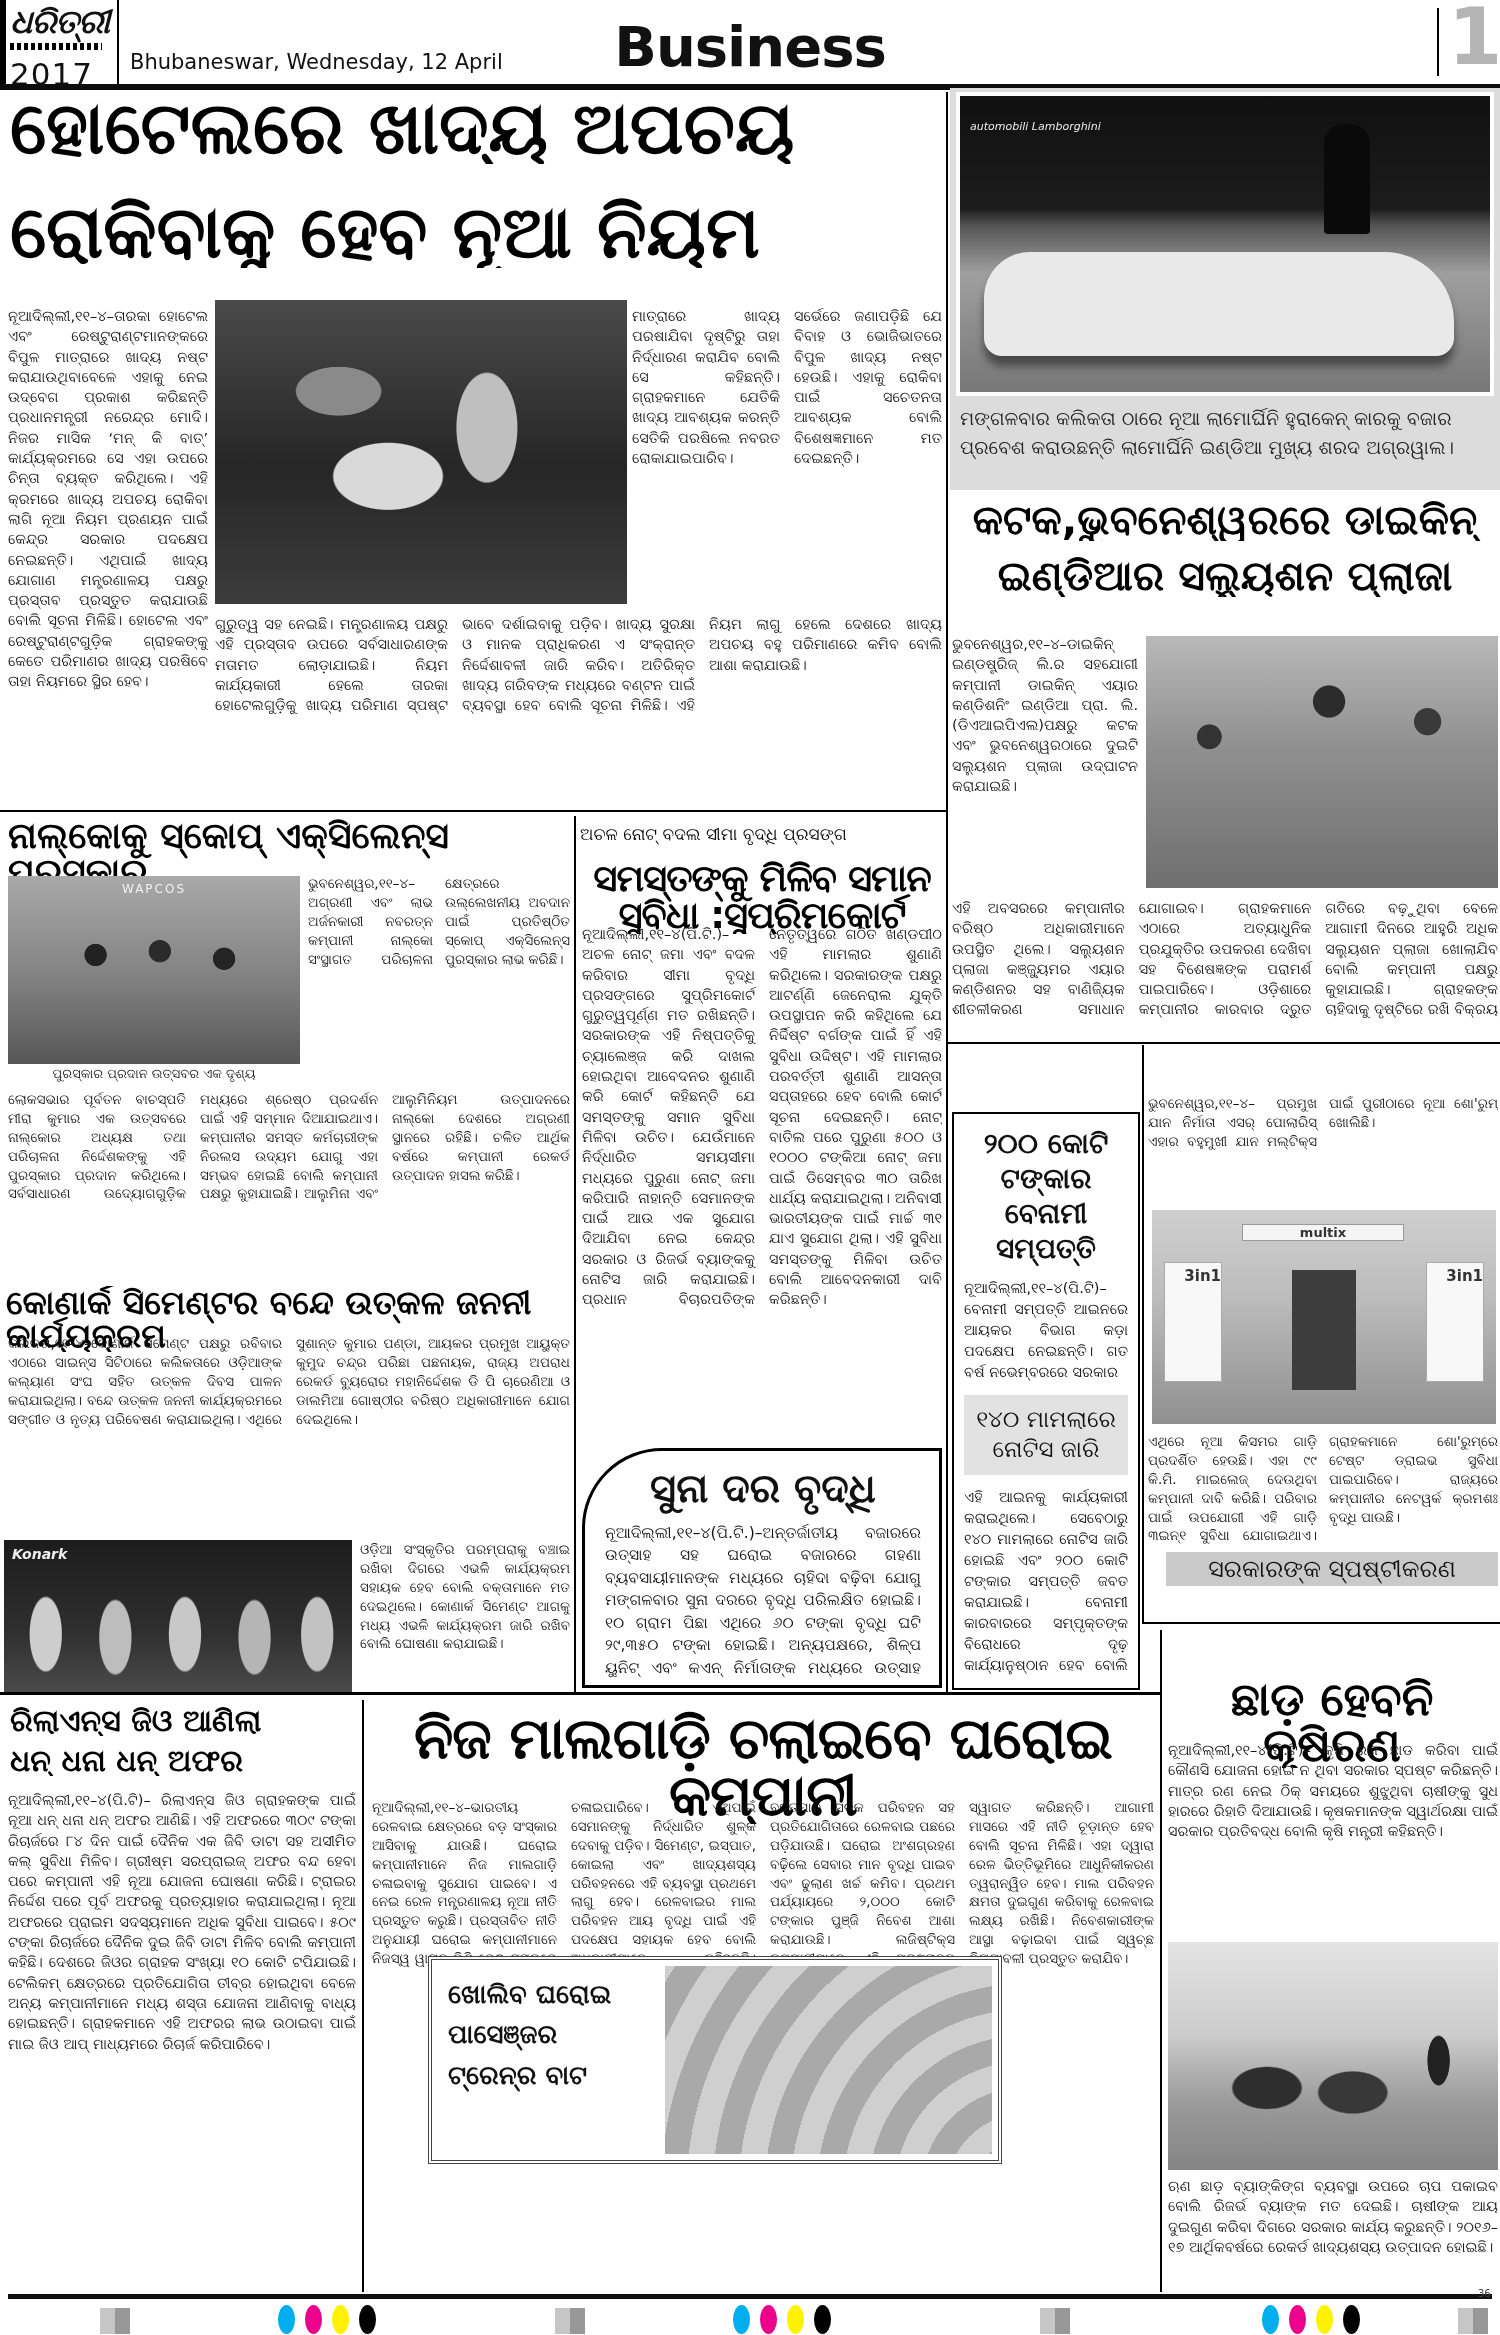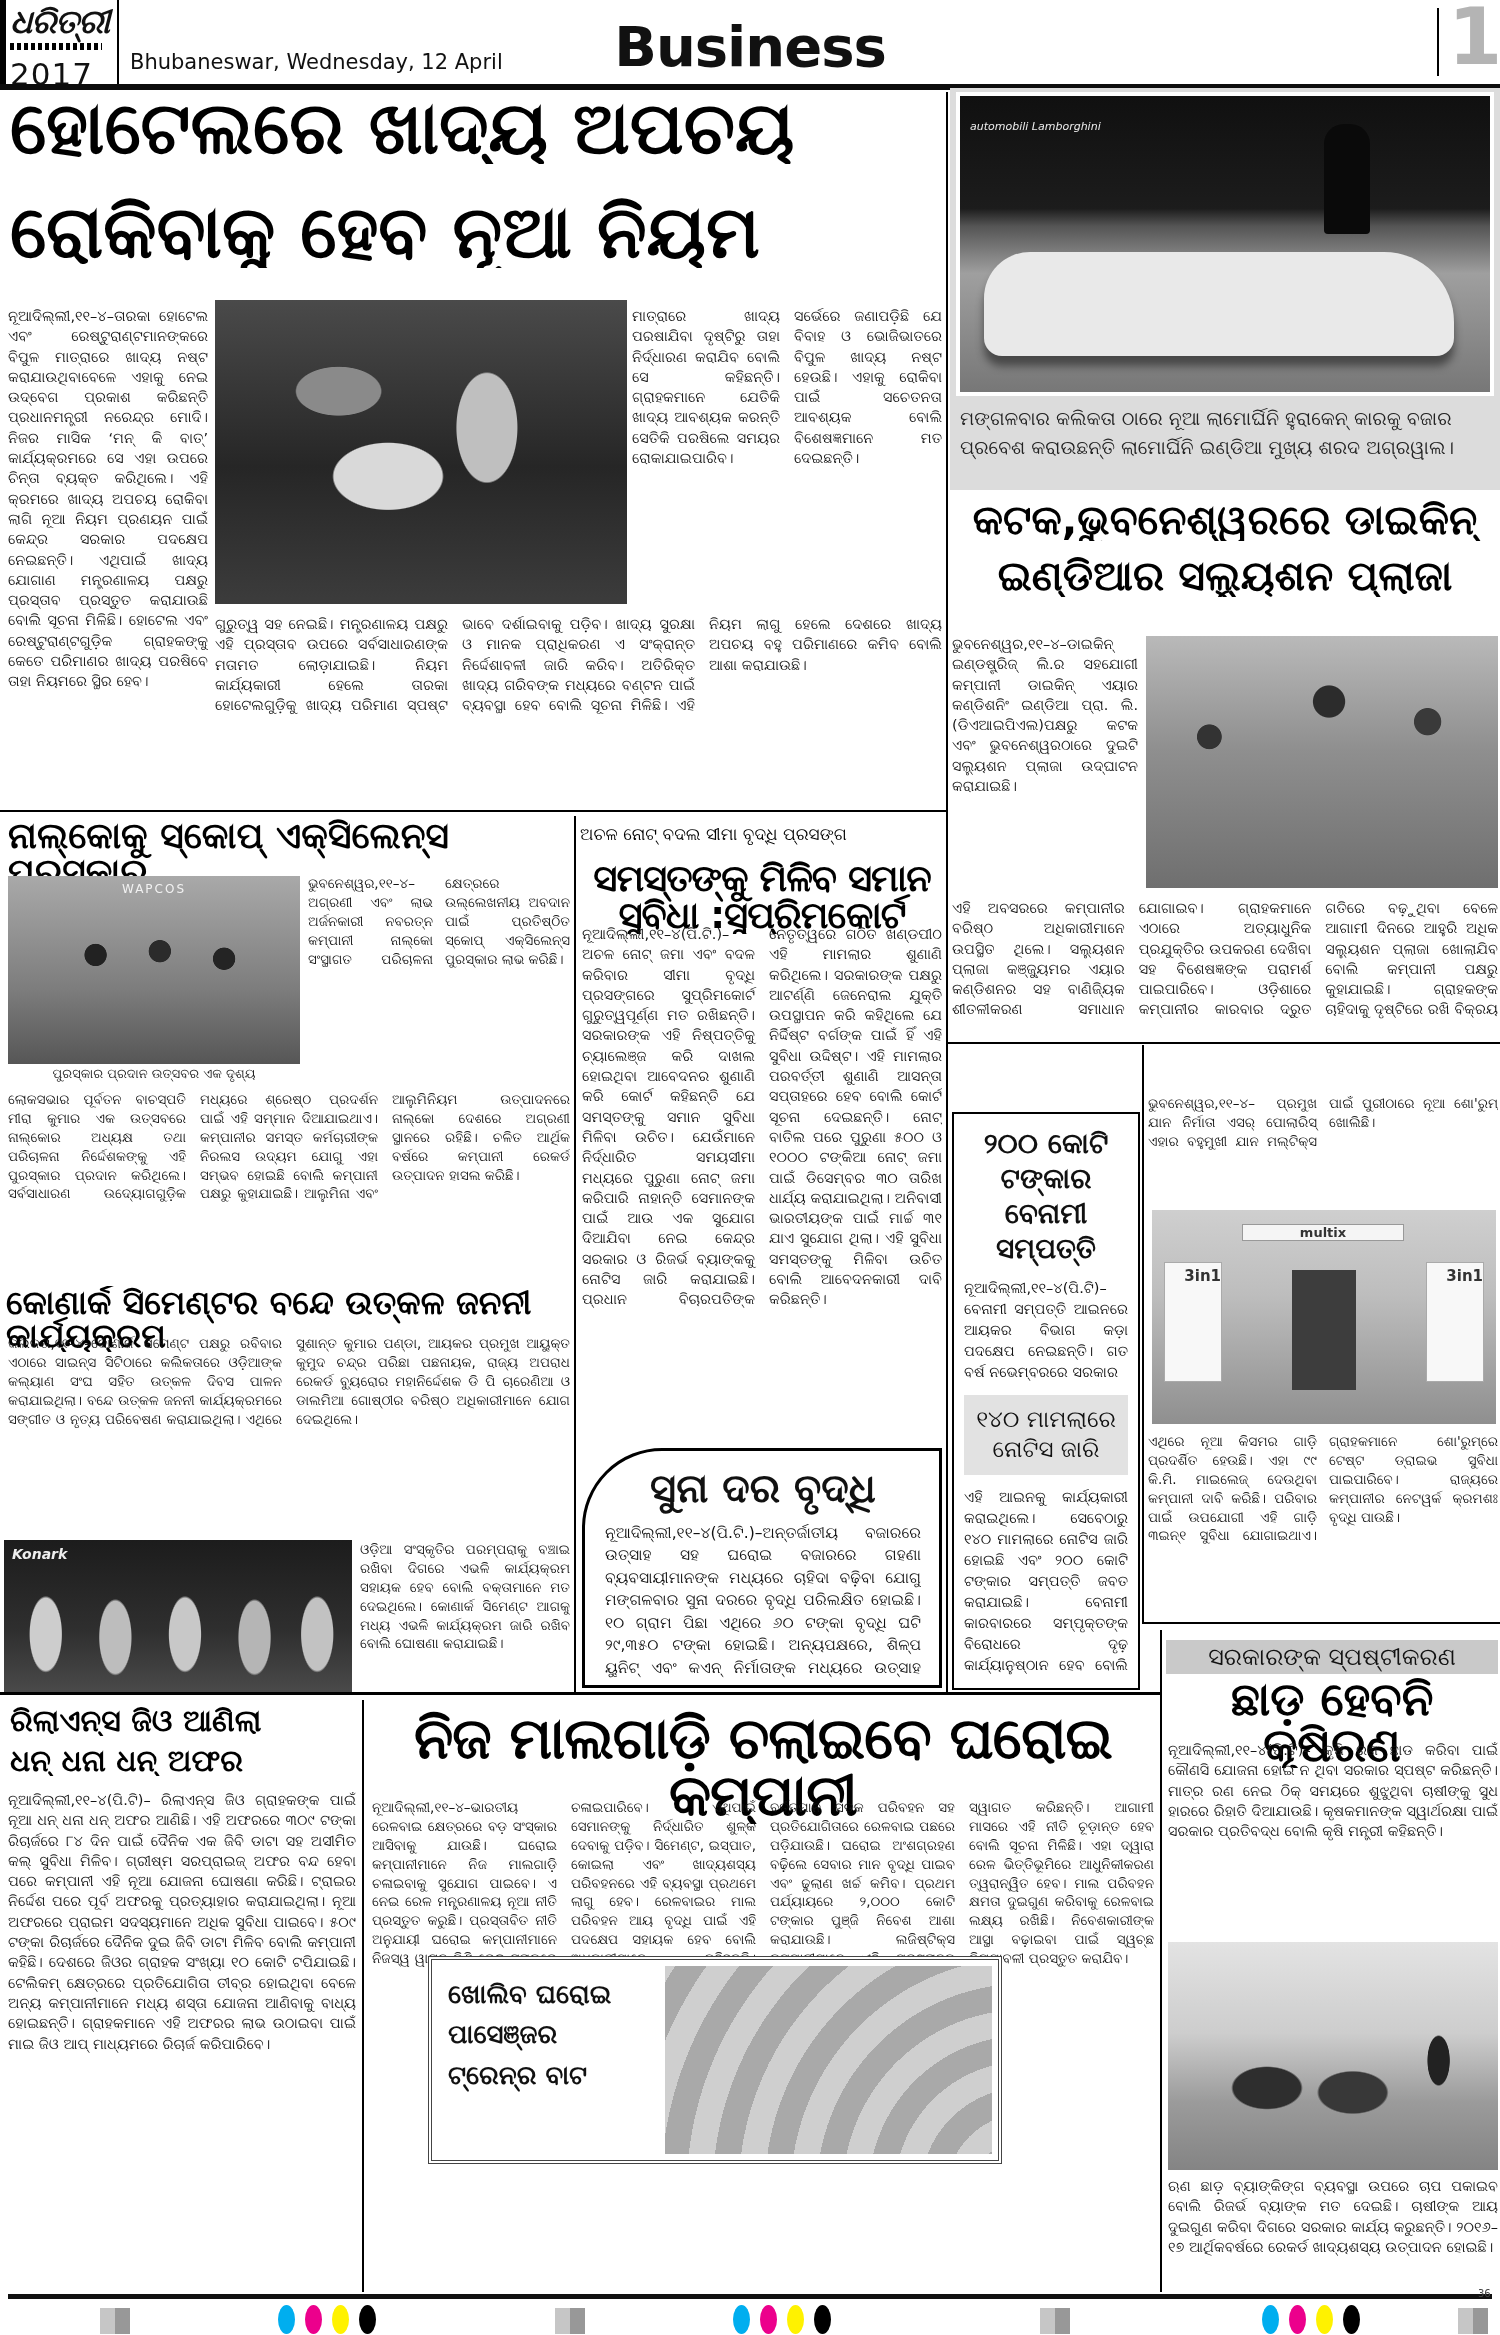--- a/index.html
+++ b/index.html
@@ -115,21 +115,21 @@
   
   #freight-h{left:368px;top:1710px;width:790px;text-align:center;font-size:57px;line-height:1.0;letter-spacing:-1px;}
   #freight-body{left:372px;top:1798px;width:782px;height:494px;column-count:4;column-gap:14px;font-size:13.5px;}
   #inset-box{left:428px;top:1956px;width:574px;height:208px;background:#fff;border:4px double #444;
      box-sizing:border-box;display:flex;}
   #inset-text{width:205px;padding:14px 6px 0 16px;font-size:26px;font-weight:bold;line-height:1.55;}
   #train-photo{flex:1;margin:6px;background:
        repeating-radial-gradient(circle at 110% 120%, #cfcfcf 0 26px, #a9a9a9 26px 52px),
        linear-gradient(#888,#888);}
   
-  #agri-kicker{left:1166px;top:1640px;width:332px;height:34px;background:#c9c9c9;text-align:center;
+  #agri-kicker{left:1166px;top:1552px;width:332px;height:34px;background:#c9c9c9;text-align:center;
      font-size:24px;line-height:34px;color:#111;}
   #agri-h{left:1164px;top:1676px;width:336px;text-align:center;font-size:46px;line-height:1.0;}
   #agri-b1{left:1168px;top:1740px;width:330px;height:198px;font-size:14.5px;}
   #farmer-photo{left:1168px;top:1942px;width:330px;height:228px;
      background:
        radial-gradient(ellipse 56px 34px at 30% 64%,#2e2e2e 0 60%,transparent 64%),
        radial-gradient(ellipse 56px 34px at 56% 66%,#383838 0 60%,transparent 64%),
        radial-gradient(ellipse 18px 40px at 82% 52%,#222 0 60%,transparent 64%),
        linear-gradient(180deg,#e3e3e3 0%,#cdcdcd 40%,#9b9b9b 70%,#848484 100%);}
   #agri-b2{left:1168px;top:2176px;width:330px;height:118px;font-size:14.5px;}
@@ -156,21 +156,21 @@
   <div class="abs" id="hdr-date">Bhubaneswar, Wednesday, 12 April</div>
   <div class="abs" id="hdr-section">Business</div>
   <div class="abs vr" id="hdr-div2"></div>
   <div class="abs" id="hdr-page">17</div>
   <div class="abs" id="hdr-rule"></div>
 
   <div class="abs hl" id="lead-h1">ହୋଟେଲରେ ଖାଦ୍ୟ ଅପଚୟ</div>
   <div class="abs hl" id="lead-h2">ରୋକିବାକୁ ହେବ ନୂଆ ନିୟମ</div>
   <div class="abs" id="food-photo"></div>
   <div class="abs body-text" id="lead-left">ନୂଆଦିଲ୍ଲୀ,୧୧–୪–ତାରକା ହୋଟେଲ ଏବଂ ରେଷ୍ଟୁରାଣ୍ଟମାନଙ୍କରେ ବିପୁଳ ମାତ୍ରାରେ ଖାଦ୍ୟ ନଷ୍ଟ କରାଯାଉଥିବାବେଳେ ଏହାକୁ ନେଇ ଉଦ୍‌ବେଗ ପ୍ରକାଶ କରିଛନ୍ତି ପ୍ରଧାନମନ୍ତ୍ରୀ ନରେନ୍ଦ୍ର ମୋଦି। ନିଜର ମାସିକ ‘ମନ୍ କି ବାତ୍’ କାର୍ଯ୍ୟକ୍ରମରେ ସେ ଏହା ଉପରେ ଚିନ୍ତା ବ୍ୟକ୍ତ କରିଥିଲେ। ଏହି କ୍ରମରେ ଖାଦ୍ୟ ଅପଚୟ ରୋକିବା ଲାଗି ନୂଆ ନିୟମ ପ୍ରଣୟନ ପାଇଁ କେନ୍ଦ୍ର ସରକାର ପଦକ୍ଷେପ ନେଇଛନ୍ତି। ଏଥିପାଇଁ ଖାଦ୍ୟ ଯୋଗାଣ ମନ୍ତ୍ରଣାଳୟ ପକ୍ଷରୁ ପ୍ରସ୍ତାବ ପ୍ରସ୍ତୁତ କରାଯାଉଛି ବୋଲି ସୂଚନା ମିଳିଛି। ହୋଟେଲ ଏବଂ ରେଷ୍ଟୁରାଣ୍ଟଗୁଡ଼ିକ ଗ୍ରାହକଙ୍କୁ କେତେ ପରିମାଣର ଖାଦ୍ୟ ପରଷିବେ ତାହା ନିୟମରେ ସ୍ଥିର ହେବ।</div>
-  <div class="abs body-text" id="lead-right">ମାତ୍ରାରେ ଖାଦ୍ୟ ପରଷାଯିବା ଦୃଷ୍ଟିରୁ ତାହା ନିର୍ଦ୍ଧାରଣ କରାଯିବ ବୋଲି ସେ କହିଛନ୍ତି। ଗ୍ରାହକମାନେ ଯେତିକି ଖାଦ୍ୟ ଆବଶ୍ୟକ କରନ୍ତି ସେତିକି ପରଷିଲେ ସମୟର ରୋକାଯାଇପାରିବ। ସର୍ଭେରେ ଜଣାପଡ଼ିଛି ଯେ ବିବାହ ଓ ଭୋଜିଭାତରେ ବିପୁଳ ଖାଦ୍ୟ ନଷ୍ଟ ହେଉଛି। ଏହାକୁ ରୋକିବା ପାଇଁ ସଚେତନତା ଆବଶ୍ୟକ ବୋଲି ବିଶେଷଜ୍ଞମାନେ ମତ ଦେଇଛନ୍ତି।</div>
+  <div class="abs body-text" id="lead-right">ମାତ୍ରାରେ ଖାଦ୍ୟ ପରଷାଯିବା ଦୃଷ୍ଟିରୁ ତାହା ନିର୍ଦ୍ଧାରଣ କରାଯିବ ବୋଲି ସେ କହିଛନ୍ତି। ଗ୍ରାହକମାନେ ଯେତିକି ଖାଦ୍ୟ ଆବଶ୍ୟକ କରନ୍ତି ସେତିକି ପରଷିଲେ ନବରତ ରୋକାଯାଇପାରିବ। ସର୍ଭେରେ ଜଣାପଡ଼ିଛି ଯେ ବିବାହ ଓ ଭୋଜିଭାତରେ ବିପୁଳ ଖାଦ୍ୟ ନଷ୍ଟ ହେଉଛି। ଏହାକୁ ରୋକିବା ପାଇଁ ସଚେତନତା ଆବଶ୍ୟକ ବୋଲି ବିଶେଷଜ୍ଞମାନେ ମତ ଦେଇଛନ୍ତି।</div>
   <div class="abs body-text" id="lead-bottom">ଗୁରୁତ୍ୱ ସହ ନେଇଛି। ମନ୍ତ୍ରଣାଳୟ ପକ୍ଷରୁ ଏହି ପ୍ରସ୍ତାବ ଉପରେ ସର୍ବସାଧାରଣଙ୍କ ମତାମତ ଲୋଡ଼ାଯାଇଛି। ନିୟମ କାର୍ଯ୍ୟକାରୀ ହେଲେ ତାରକା ହୋଟେଲଗୁଡ଼ିକୁ ଖାଦ୍ୟ ପରିମାଣ ସ୍ପଷ୍ଟ ଭାବେ ଦର୍ଶାଇବାକୁ ପଡ଼ିବ। ଖାଦ୍ୟ ସୁରକ୍ଷା ଓ ମାନକ ପ୍ରାଧିକରଣ ଏ ସଂକ୍ରାନ୍ତ ନିର୍ଦ୍ଦେଶାବଳୀ ଜାରି କରିବ। ଅତିରିକ୍ତ ଖାଦ୍ୟ ଗରିବଙ୍କ ମଧ୍ୟରେ ବଣ୍ଟନ ପାଇଁ ବ୍ୟବସ୍ଥା ହେବ ବୋଲି ସୂଚନା ମିଳିଛି। ଏହି ନିୟମ ଲାଗୁ ହେଲେ ଦେଶରେ ଖାଦ୍ୟ ଅପଚୟ ବହୁ ପରିମାଣରେ କମିବ ବୋଲି ଆଶା କରାଯାଉଛି।</div>
 
   <div class="abs" id="lambo-panel"></div>
   <div class="abs" id="lambo-photo">
     <div id="lambo-sign">automobili Lamborghini</div>
     <div id="lambo-man"></div>
     <div id="lambo-car"></div>
   </div>
   <div class="abs" id="lambo-caption">ମଙ୍ଗଳବାର କଲିକତା ଠାରେ ନୂଆ ଲାମୋର୍ଘିନି ହୁରାକେନ୍ କାରକୁ ବଜାର ପ୍ରବେଶ କରାଉଛନ୍ତି ଲାମୋର୍ଘିନି ଇଣ୍ଡିଆ ମୁଖ୍ୟ ଶରଦ ଅଗ୍ରୱାଲ।</div>
 

